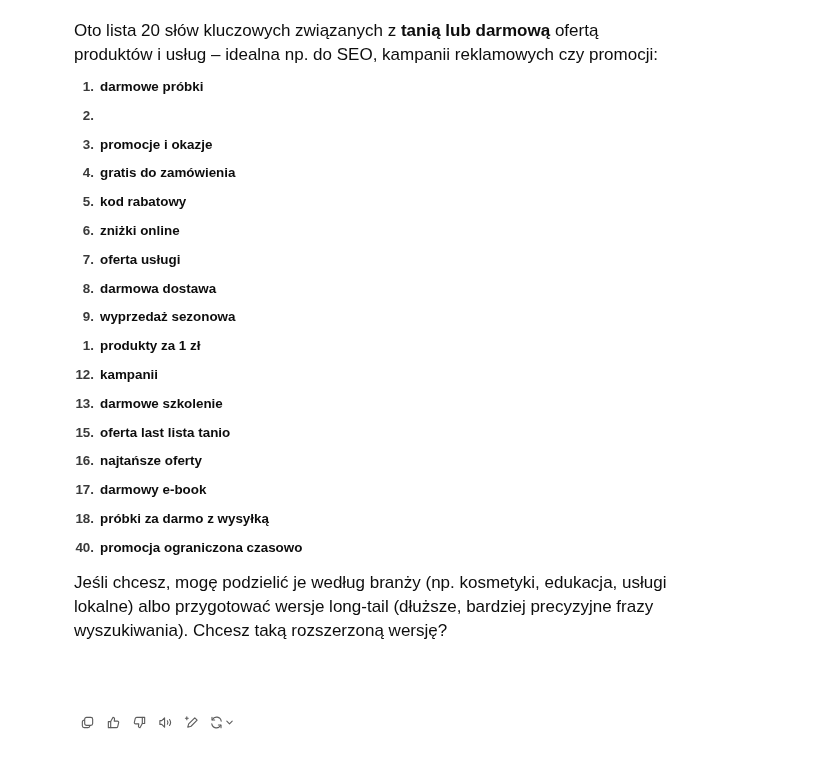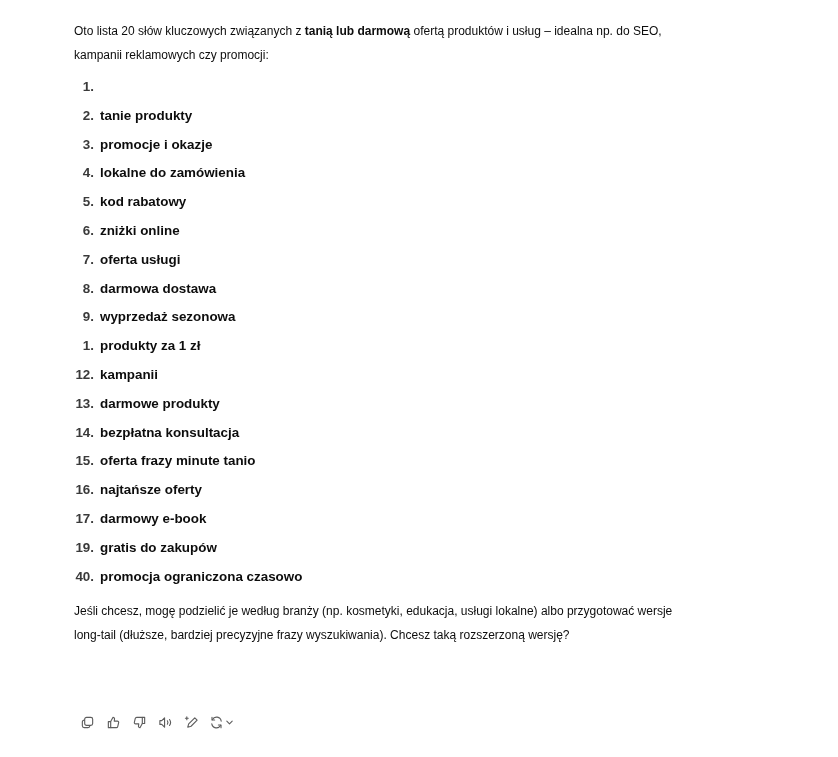--- a/index.html
+++ b/index.html
@@ -5,21 +5,21 @@
     html, body { margin: 0; padding: 0; background: #ffffff; }
     body {
       width: 838px; height: 757px; position: relative; overflow: hidden;
       font-family: "Liberation Sans", "DejaVu Sans", sans-serif;
       color: #0d0d0d;
     }
     .message {
       position: absolute; left: 74px; top: 19px; width: 600px;
     }
     .intro, .outro {
-      font-size: 12px; line-height: 24px; margin: 0;
+      font-size: 17px; line-height: 24px; margin: 0;
     }
     .intro strong { font-weight: 700; }
     .kw-list {
       list-style: none; margin: 6px 0 0 0; padding: 0;
     }
     .kw-item {
       display: flex; align-items: baseline;
       height: 28.8px; line-height: 28.8px;
       font-size: 13.4px;
     }
@@ -44,32 +44,32 @@
   </style>
 </head>
 <body>
 
 <div class="message">
   <p class="intro"><span>Oto lista 20 słów kluczowych związanych z </span><strong>tanią lub darmową</strong><span> ofertą produktów i usług – idealna np. do SEO, kampanii reklamowych czy promocji:</span></p>
 
   <ol class="kw-list">
     <li class="kw-item">
         <span class="kw-num">1.</span>
+        <span class="kw-label">darmowe próbki</span>
       </li>
     <li class="kw-item">
         <span class="kw-num">2.</span>
-        <span class="kw-label">tanie produkty</span>
       </li>
     <li class="kw-item">
         <span class="kw-num">3.</span>
         <span class="kw-label">promocje i okazje</span>
       </li>
     <li class="kw-item">
         <span class="kw-num">4.</span>
-        <span class="kw-label">lokalne do zamówienia</span>
+        <span class="kw-label">gratis do zamówienia</span>
       </li>
     <li class="kw-item">
         <span class="kw-num">5.</span>
         <span class="kw-label">kod rabatowy</span>
       </li>
     <li class="kw-item">
         <span class="kw-num">6.</span>
         <span class="kw-label">zniżki online</span>
       </li>
     <li class="kw-item">
@@ -87,41 +87,37 @@
     <li class="kw-item">
         <span class="kw-num">1.</span>
         <span class="kw-label">produkty za 1 zł</span>
       </li>
     <li class="kw-item">
         <span class="kw-num">12.</span>
         <span class="kw-label">kampanii</span>
       </li>
     <li class="kw-item">
         <span class="kw-num">13.</span>
-        <span class="kw-label">darmowe produkty</span>
-      </li>
-    <li class="kw-item">
-        <span class="kw-num">14.</span>
-        <span class="kw-label">bezpłatna konsultacja</span>
+        <span class="kw-label">darmowe szkolenie</span>
       </li>
     <li class="kw-item">
         <span class="kw-num">15.</span>
-        <span class="kw-label">oferta frazy minute tanio</span>
+        <span class="kw-label">oferta last lista tanio</span>
       </li>
     <li class="kw-item">
         <span class="kw-num">16.</span>
         <span class="kw-label">najtańsze oferty</span>
       </li>
     <li class="kw-item">
         <span class="kw-num">17.</span>
         <span class="kw-label">darmowy e-book</span>
       </li>
     <li class="kw-item">
-        <span class="kw-num">19.</span>
-        <span class="kw-label">gratis do zakupów</span>
+        <span class="kw-num">18.</span>
+        <span class="kw-label">próbki za darmo z wysyłką</span>
       </li>
     <li class="kw-item">
         <span class="kw-num">40.</span>
         <span class="kw-label">promocja ograniczona czasowo</span>
       </li>
   </ol>
 
   <p class="outro">Jeśli chcesz, mogę podzielić je według branży (np. kosmetyki, edukacja, usługi lokalne) albo przygotować wersje long-tail (dłuższe, bardziej precyzyjne frazy wyszukiwania). Chcesz taką rozszerzoną wersję?</p>
 </div>
 

